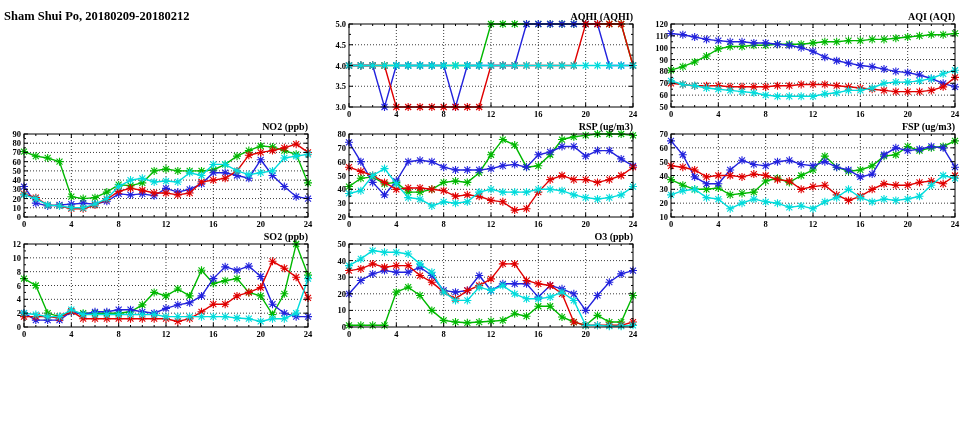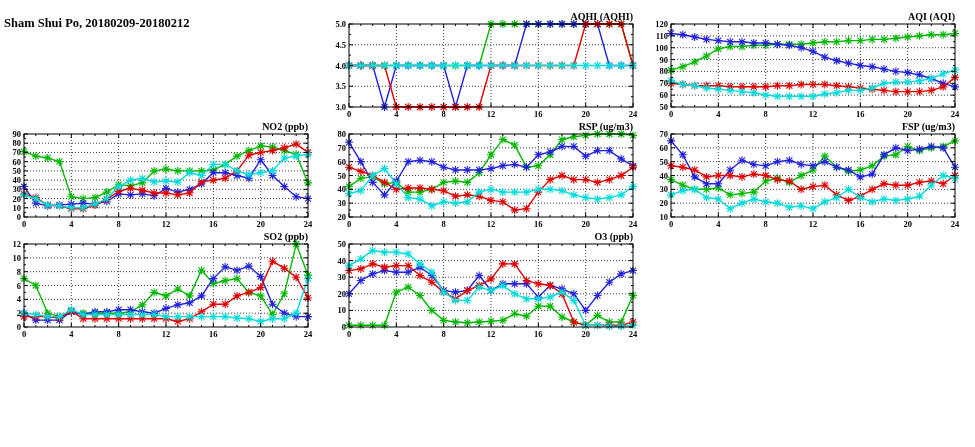--- a/index.html
+++ b/index.html
@@ -1,18 +1,18 @@
 <!DOCTYPE html>
 <html><head>
 <meta charset="utf-8">
 <style>
   html,body{margin:0;padding:0;background:#fff;}
   .page{position:relative;width:975px;height:447px;background:#fff;overflow:hidden;
         font-family:"Liberation Serif","DejaVu Serif",serif;}
-  .page-title{position:absolute;left:4px;top:16px;font-weight:bold;font-size:12.5px;color:#000;white-space:nowrap;}
+  .page-title{position:absolute;left:4px;top:9px;font-weight:bold;font-size:12.5px;color:#000;white-space:nowrap;}
   .chart{position:absolute;width:314px;height:111px;}
   .chart svg{display:block;}
   .chart text{font:bold 8.5px "Liberation Serif","DejaVu Serif",serif;fill:#000;stroke:none;}
   .chart text.ctitle{font:bold 10px "Liberation Serif","DejaVu Serif",serif;}
 </style>
 </head>
 <body>
 
 <div class="page">
   <div class="page-title">Sham Shui Po, 20180209-20180212</div>

